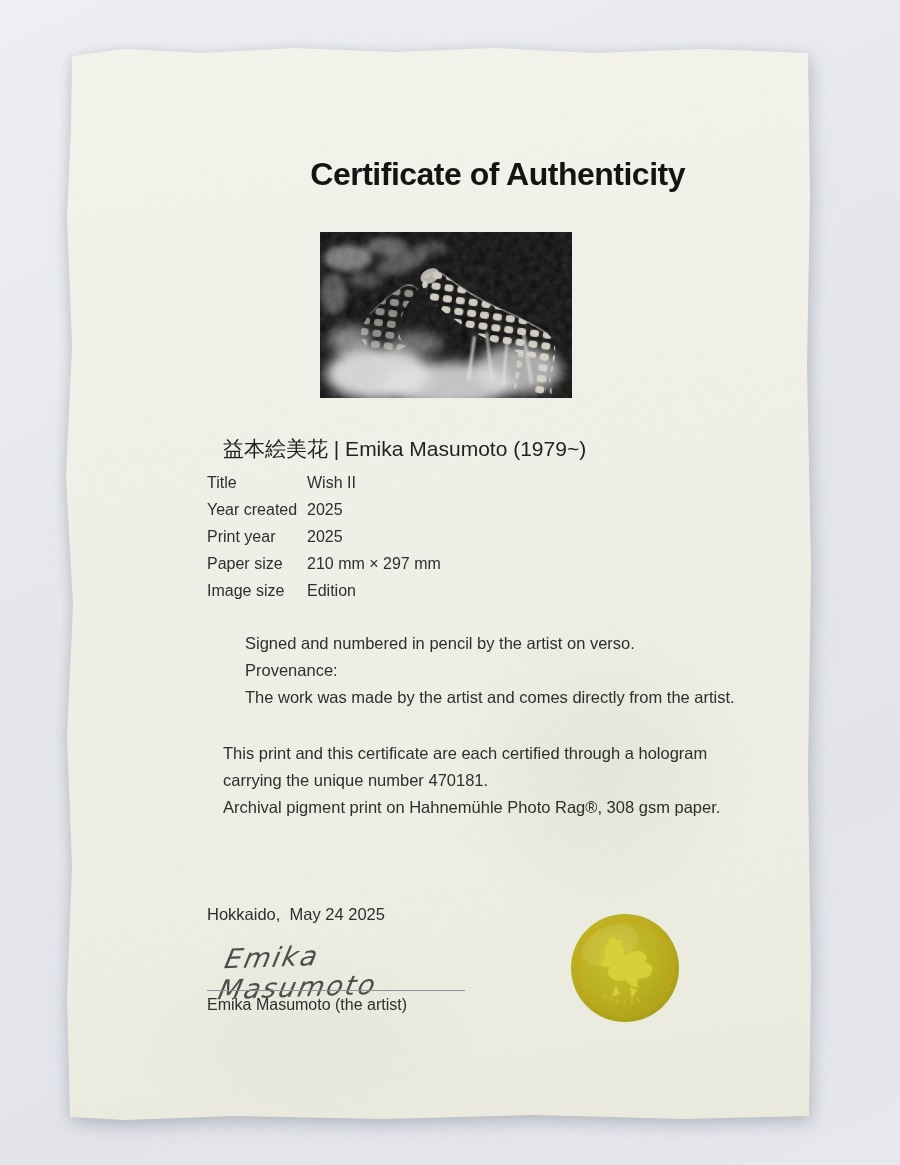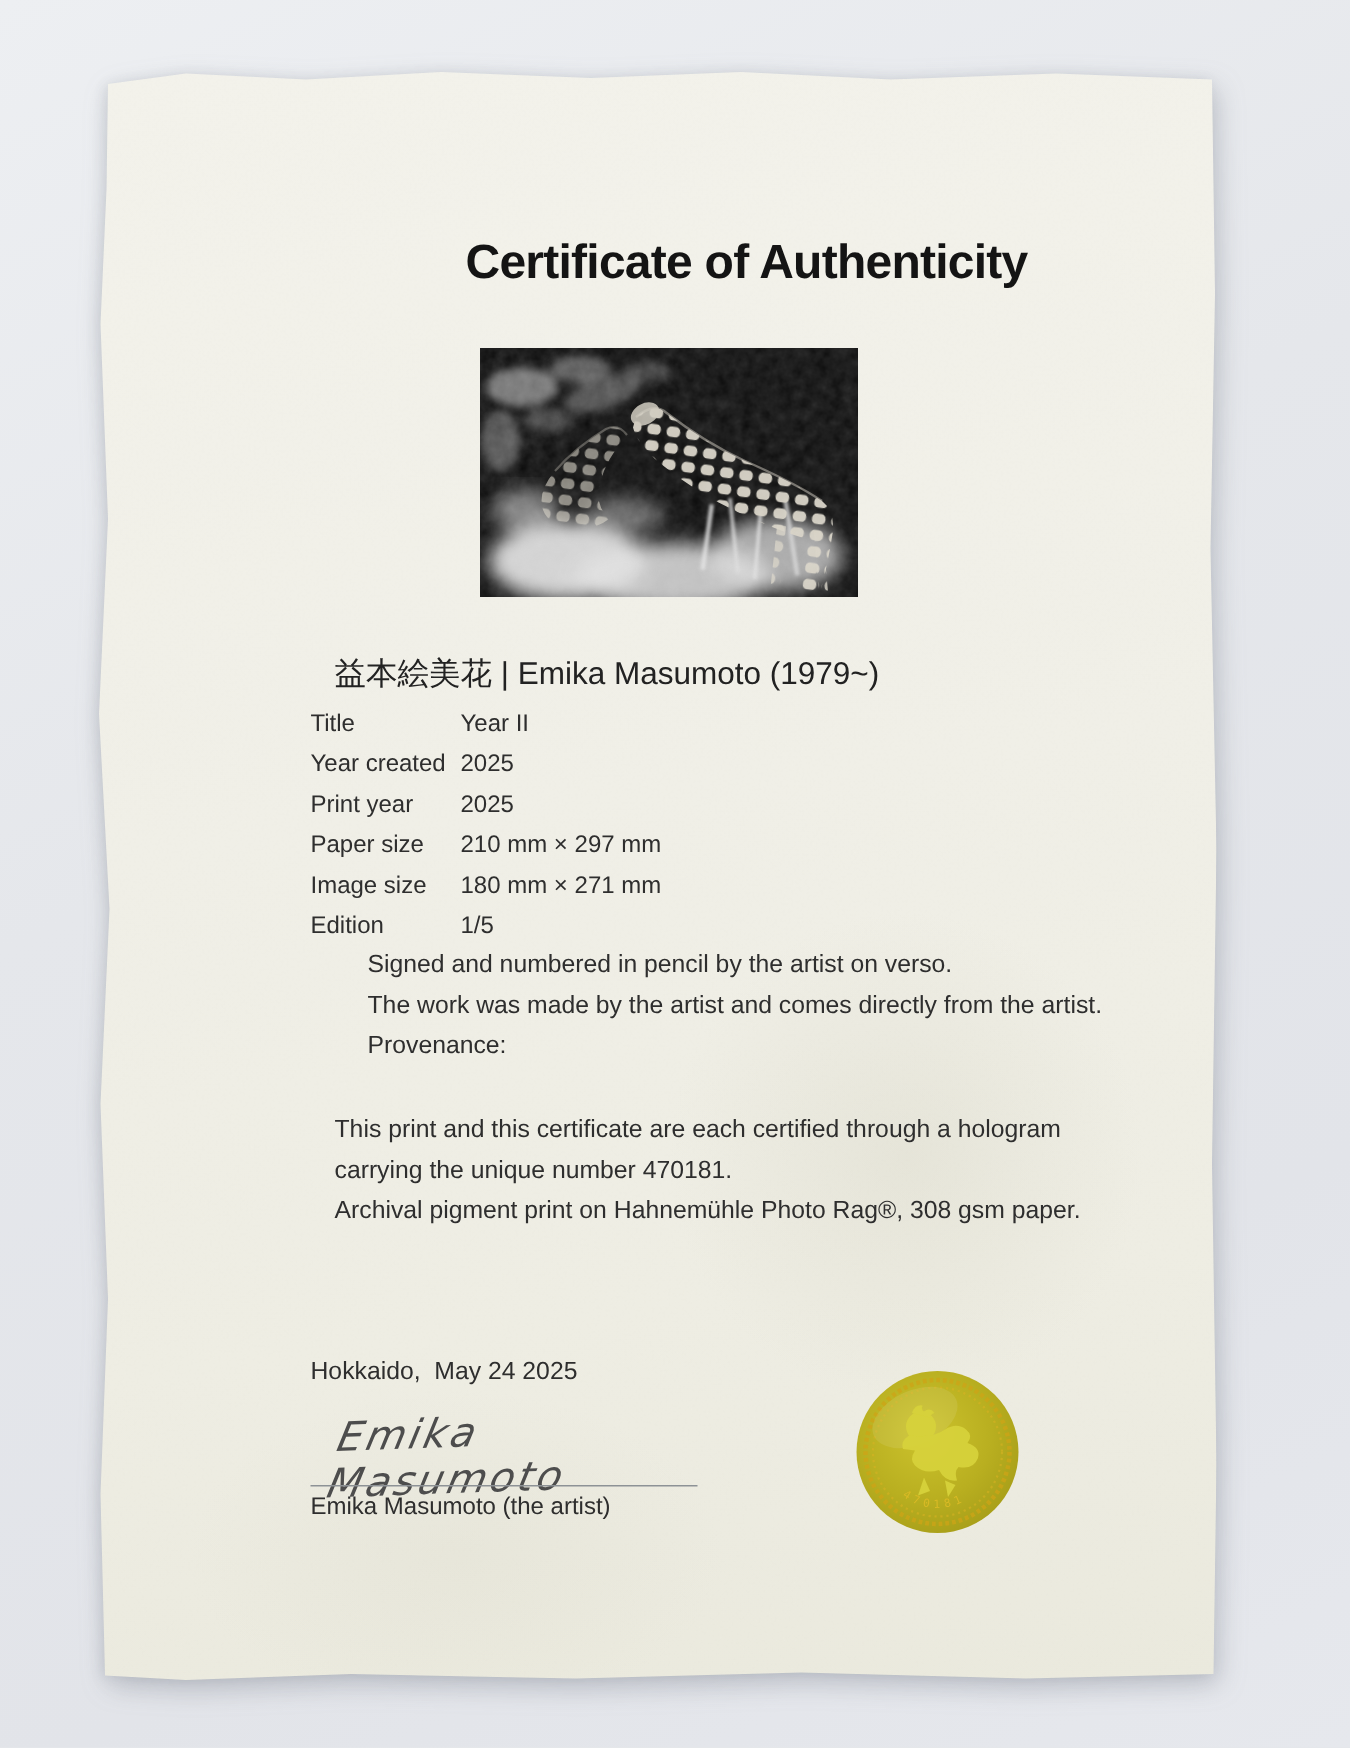--- a/index.html
+++ b/index.html
@@ -163,37 +163,35 @@
             <path d="M98,58 q-6,-8 -14,-4 q-20,12 -34,28" fill="none" stroke="#c6c1b4" stroke-width="1.4" opacity="0.6"></path>
           </g>
 
           <rect width="252" height="166" filter="url(#artNoise)" opacity="0.5"></rect>
         </svg>
 
         <div class="artist-line">益本絵美花 | Emika Masumoto (1979~)</div>
 
         <div class="details">
           <div class="cell">Title</div>
-          <div class="cell">Year II</div>
+          <div class="cell">Wish II</div>
           <div class="cell">Year created</div>
           <div class="cell">2025</div>
           <div class="cell">Print year</div>
           <div class="cell">2025</div>
           <div class="cell">Paper size</div>
           <div class="cell">210 mm × 297 mm</div>
           <div class="cell">Image size</div>
-          <div class="cell">180 mm × 271 mm</div>
           <div class="cell">Edition</div>
-          <div class="cell">1/5</div>
         </div>
 
         <div class="block statements">
           <p>Signed and numbered in pencil by the artist on verso.</p>
+          <p>Provenance:</p>
           <p>The work was made by the artist and comes directly from the artist.</p>
-          <p>Provenance:</p>
         </div>
 
         <div class="block certification">
           <p>This print and this certificate are each certified through a hologram</p>
           <p>carrying the unique number 470181.</p>
           <p>Archival pigment print on Hahnemühle Photo Rag®, 308 gsm paper.</p>
         </div>
 
         <div class="place-date">Hokkaido,  May 24 2025</div>
 

